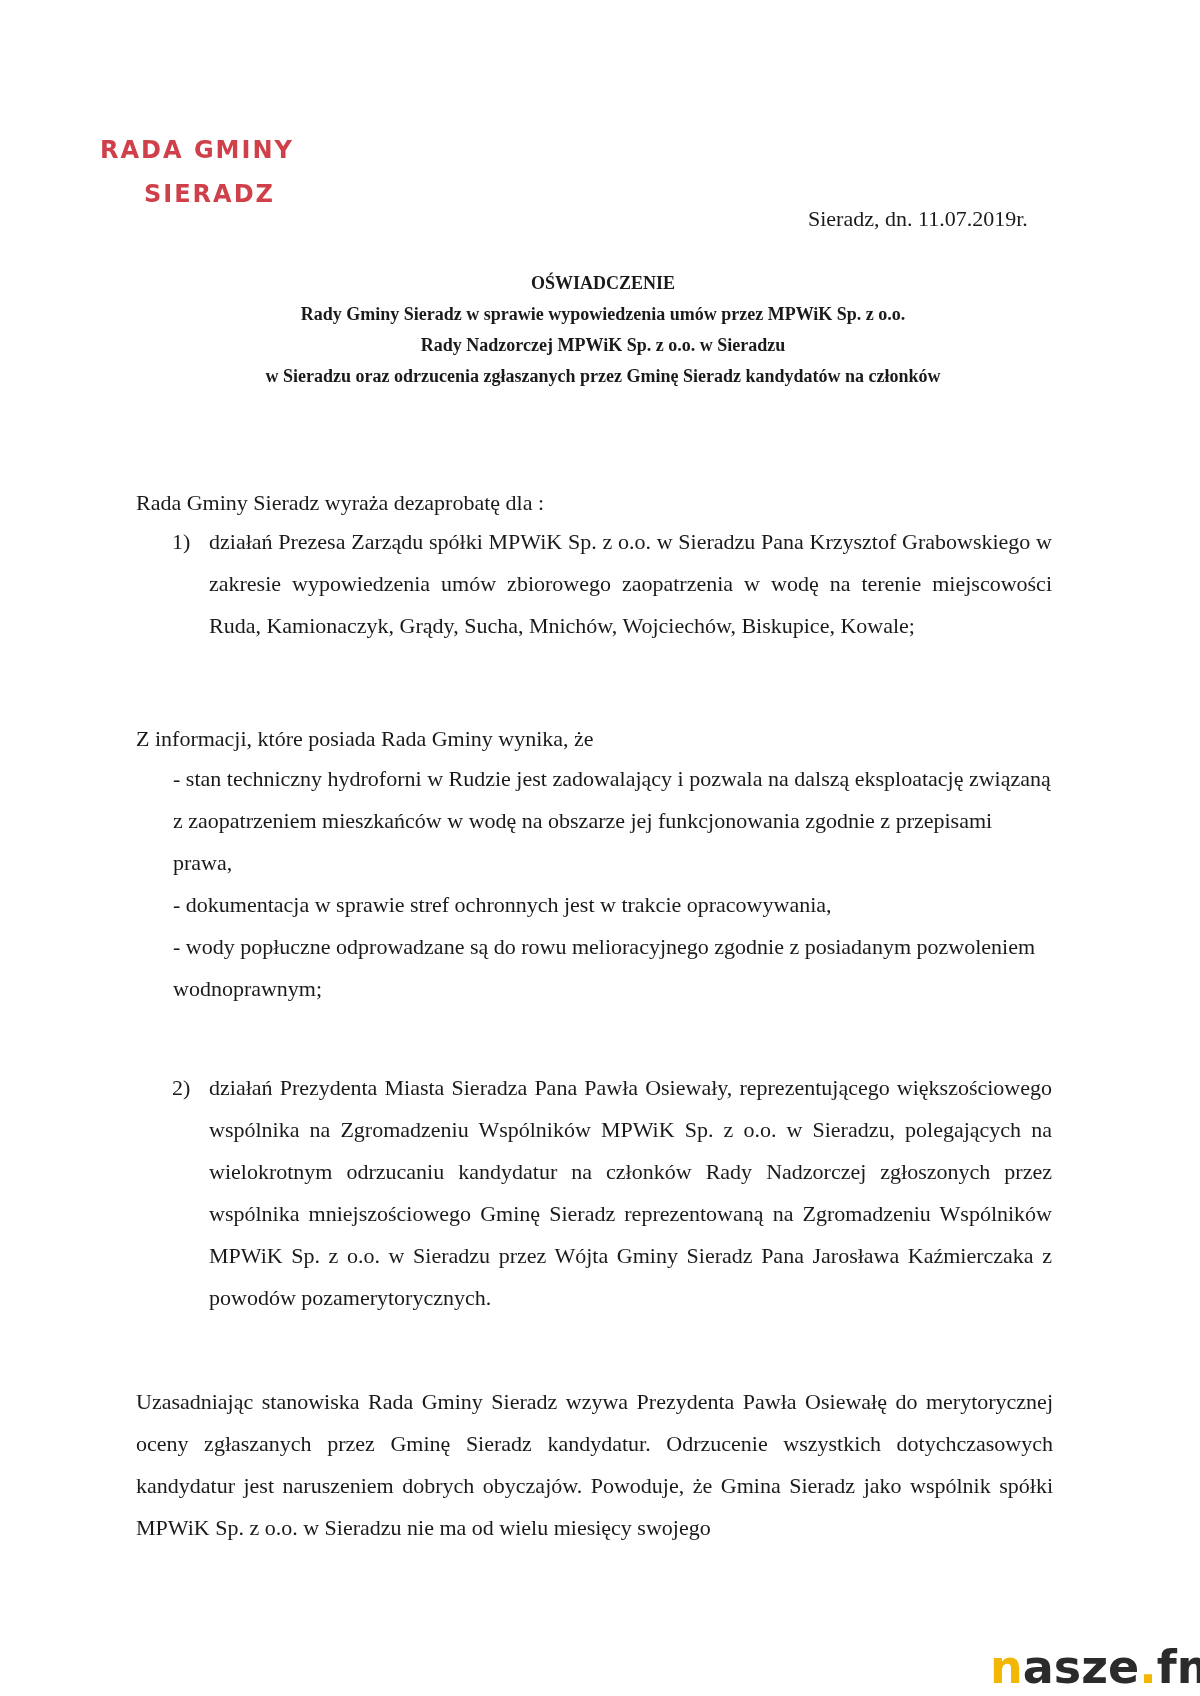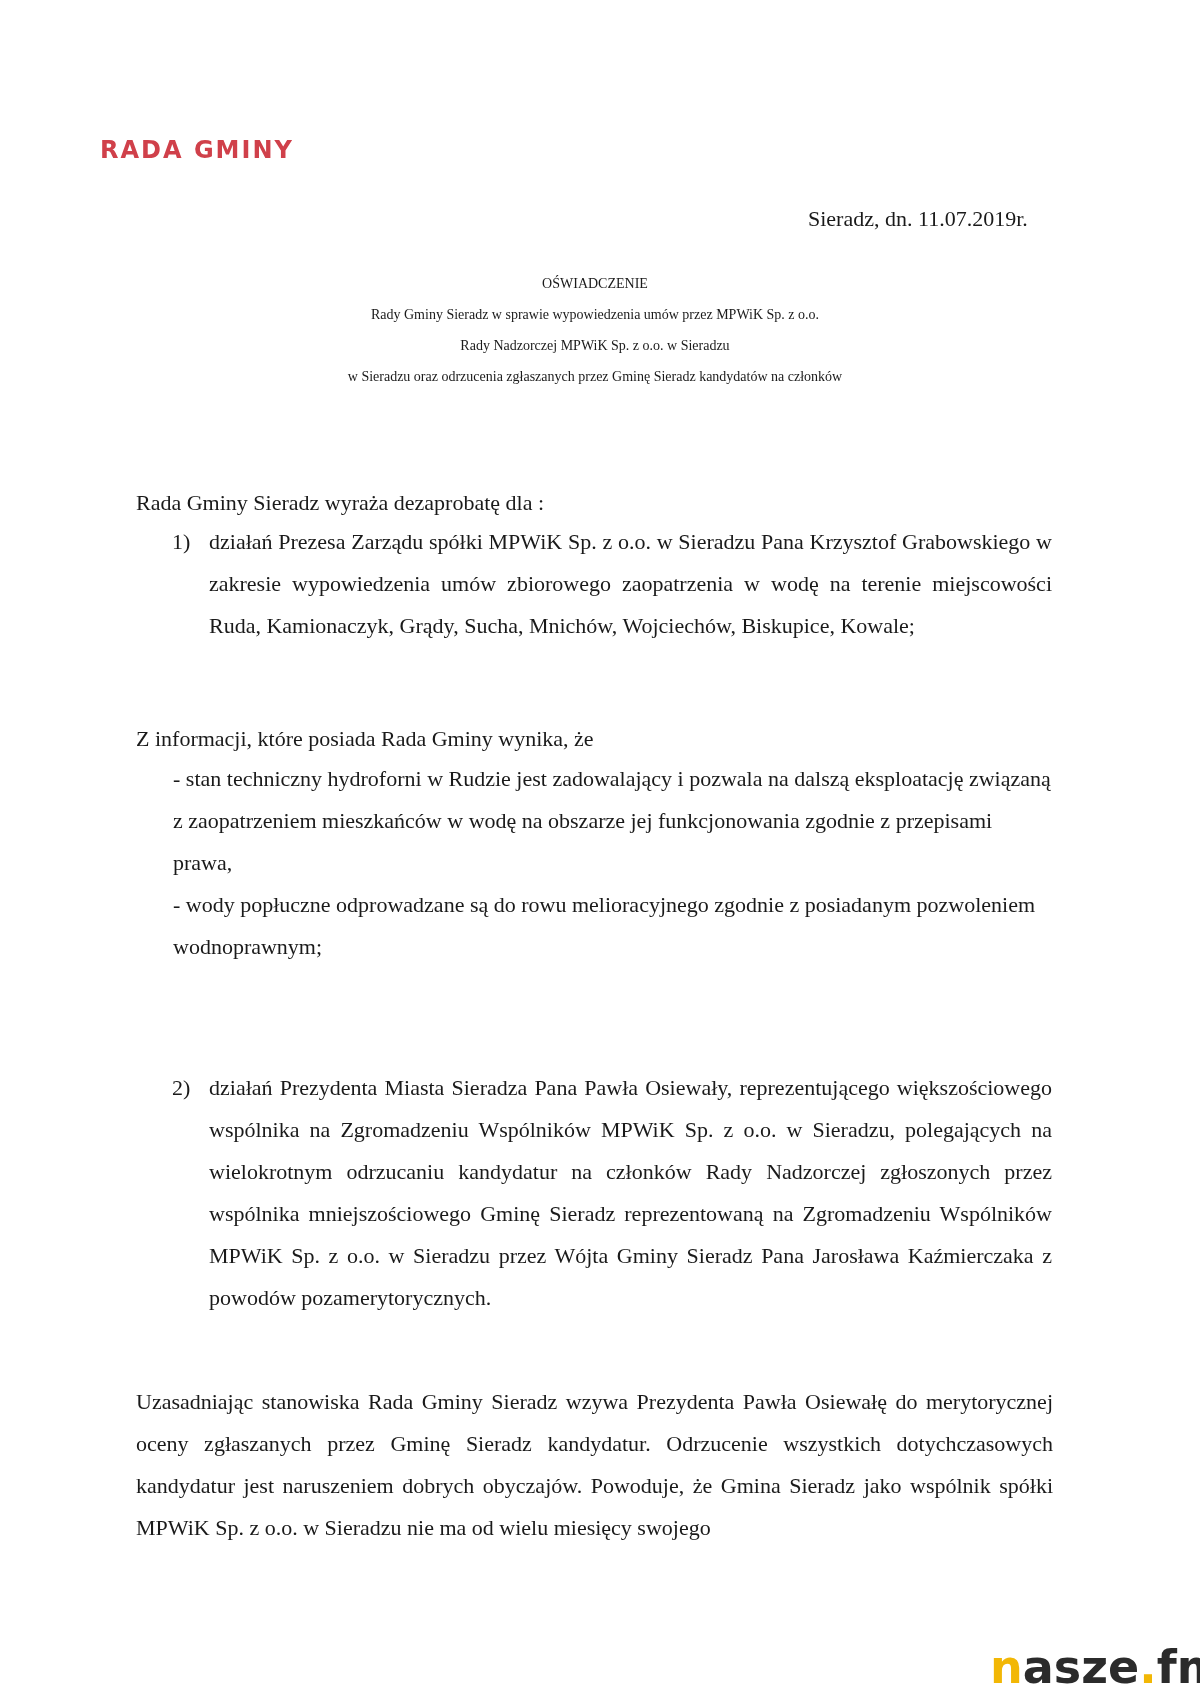--- a/index.html
+++ b/index.html
@@ -4,22 +4,22 @@
   <style>
     html, body { margin: 0; padding: 0; background: #ffffff; }
     body { width: 1200px; height: 1696px; position: relative; overflow: hidden;
            font-family: "Liberation Serif", "DejaVu Serif", serif; color: #1a1a1a; }
     .stamp { position: absolute; left: 100px; top: 92px; color: #d0404a;
              font-family: "DejaVu Sans", "Liberation Sans", sans-serif; font-weight: bold;
              font-size: 24px; letter-spacing: 2px; line-height: 44px; margin-top: 36px; }
     .stamp .l1 { display: block; }
     .stamp .l2 { display: block; padding-left: 44px; }
     .date { position: absolute; left: 808px; top: 174px; font-size: 22px; margin-top: 32px; }
-    .title-block { position: absolute; left: 120px; width: 950px; top: 268px; text-align: center;
-                   font-weight: normal; font-size: 14px; line-height: 31px; }
+    .title-block { position: absolute; left: 128px; width: 950px; top: 268px; text-align: center;
+                   font-weight: bold; font-size: 18px; line-height: 31px; }
     .title-block div { white-space: nowrap; }
     .body-text { position: absolute; font-size: 22px; line-height: 42px; }
     .intro { left: 136px; top: 482px; }
     .item { position: absolute; left: 172px; width: 880px; font-size: 22px; line-height: 42px; }
     .item .num { position: absolute; left: 0; top: 0; }
     .item .txt { margin-left: 37px; text-align: justify; }
     .item1 { top: 521px; }
     .info { left: 136px; top: 718px; }
     .bullets { position: absolute; left: 173px; width: 880px; top: 758px; font-size: 22px; line-height: 42px; }
     .bullets p { margin: 0; font-family: Liberation Serif, serif; }
@@ -29,20 +29,21 @@
     .logo { position: absolute; left: 990px; top: 1640px; font-family: "DejaVu Sans", sans-serif;
             font-weight: bold; font-size: 46px; color: #2b2b2b; letter-spacing: 0px; }
     .logo .n { color: #f2b705; }
     .logo .dot { color: #f2b705; }
   </style>
 </head>
 <body>
 
 <div class="stamp">
   <span class="l1">RADA GMINY</span>
+  <span class="l2">SIERADZ</span>
 </div>
 
 <div class="date">Sieradz, dn. 11.07.2019r.</div>
 
 <div class="title-block">
   <div>OŚWIADCZENIE</div>
   <div>Rady Gminy Sieradz w sprawie wypowiedzenia umów przez MPWiK Sp. z o.o.</div>
   <div>Rady Nadzorczej MPWiK Sp. z o.o. w Sieradzu</div>
   <div>w Sieradzu oraz odrzucenia zgłaszanych przez Gminę Sieradz kandydatów na członków</div>
 </div>
@@ -51,20 +52,21 @@
 
 <div class="item item1">
   <span class="num">1)</span>
   <div class="txt">działań Prezesa Zarządu spółki MPWiK Sp. z o.o.  w Sieradzu Pana Krzysztof Grabowskiego w zakresie wypowiedzenia umów zbiorowego zaopatrzenia w wodę na terenie miejscowości Ruda, Kamionaczyk, Grądy, Sucha, Mnichów, Wojciechów, Biskupice, Kowale;</div>
 </div>
 
 <div class="body-text info">Z informacji, które posiada Rada Gminy wynika, że</div>
 
 <div class="bullets">
   <p>- stan techniczny hydroforni w Rudzie jest zadowalający i pozwala na dalszą eksploatację związaną z zaopatrzeniem mieszkańców w wodę na obszarze jej funkcjonowania zgodnie z przepisami prawa,</p>
+  <p>- dokumentacja w sprawie stref ochronnych jest w trakcie opracowywania,</p>
   <p>- wody popłuczne odprowadzane są do rowu melioracyjnego zgodnie z posiadanym pozwoleniem wodnoprawnym;</p>
 </div>
 
 <div class="item item2">
   <span class="num">2)</span>
   <div class="txt">działań Prezydenta Miasta Sieradza Pana Pawła Osiewały, reprezentującego większościowego wspólnika na Zgromadzeniu Wspólników MPWiK Sp. z o.o. w Sieradzu, polegających na wielokrotnym odrzucaniu kandydatur na członków Rady Nadzorczej zgłoszonych przez wspólnika mniejszościowego Gminę Sieradz reprezentowaną na Zgromadzeniu Wspólników MPWiK Sp. z o.o. w Sieradzu przez Wójta Gminy Sieradz Pana Jarosława Kaźmierczaka z powodów pozamerytorycznych.</div>
 </div>
 
 <div class="closing">Uzasadniając stanowiska Rada Gminy Sieradz wzywa Prezydenta Pawła Osiewałę do merytorycznej oceny zgłaszanych przez Gminę Sieradz kandydatur.  Odrzucenie wszystkich dotychczasowych kandydatur jest naruszeniem dobrych obyczajów. Powoduje, że Gmina Sieradz jako wspólnik spółki MPWiK Sp. z o.o. w Sieradzu nie ma od wielu miesięcy swojego</div>
 

